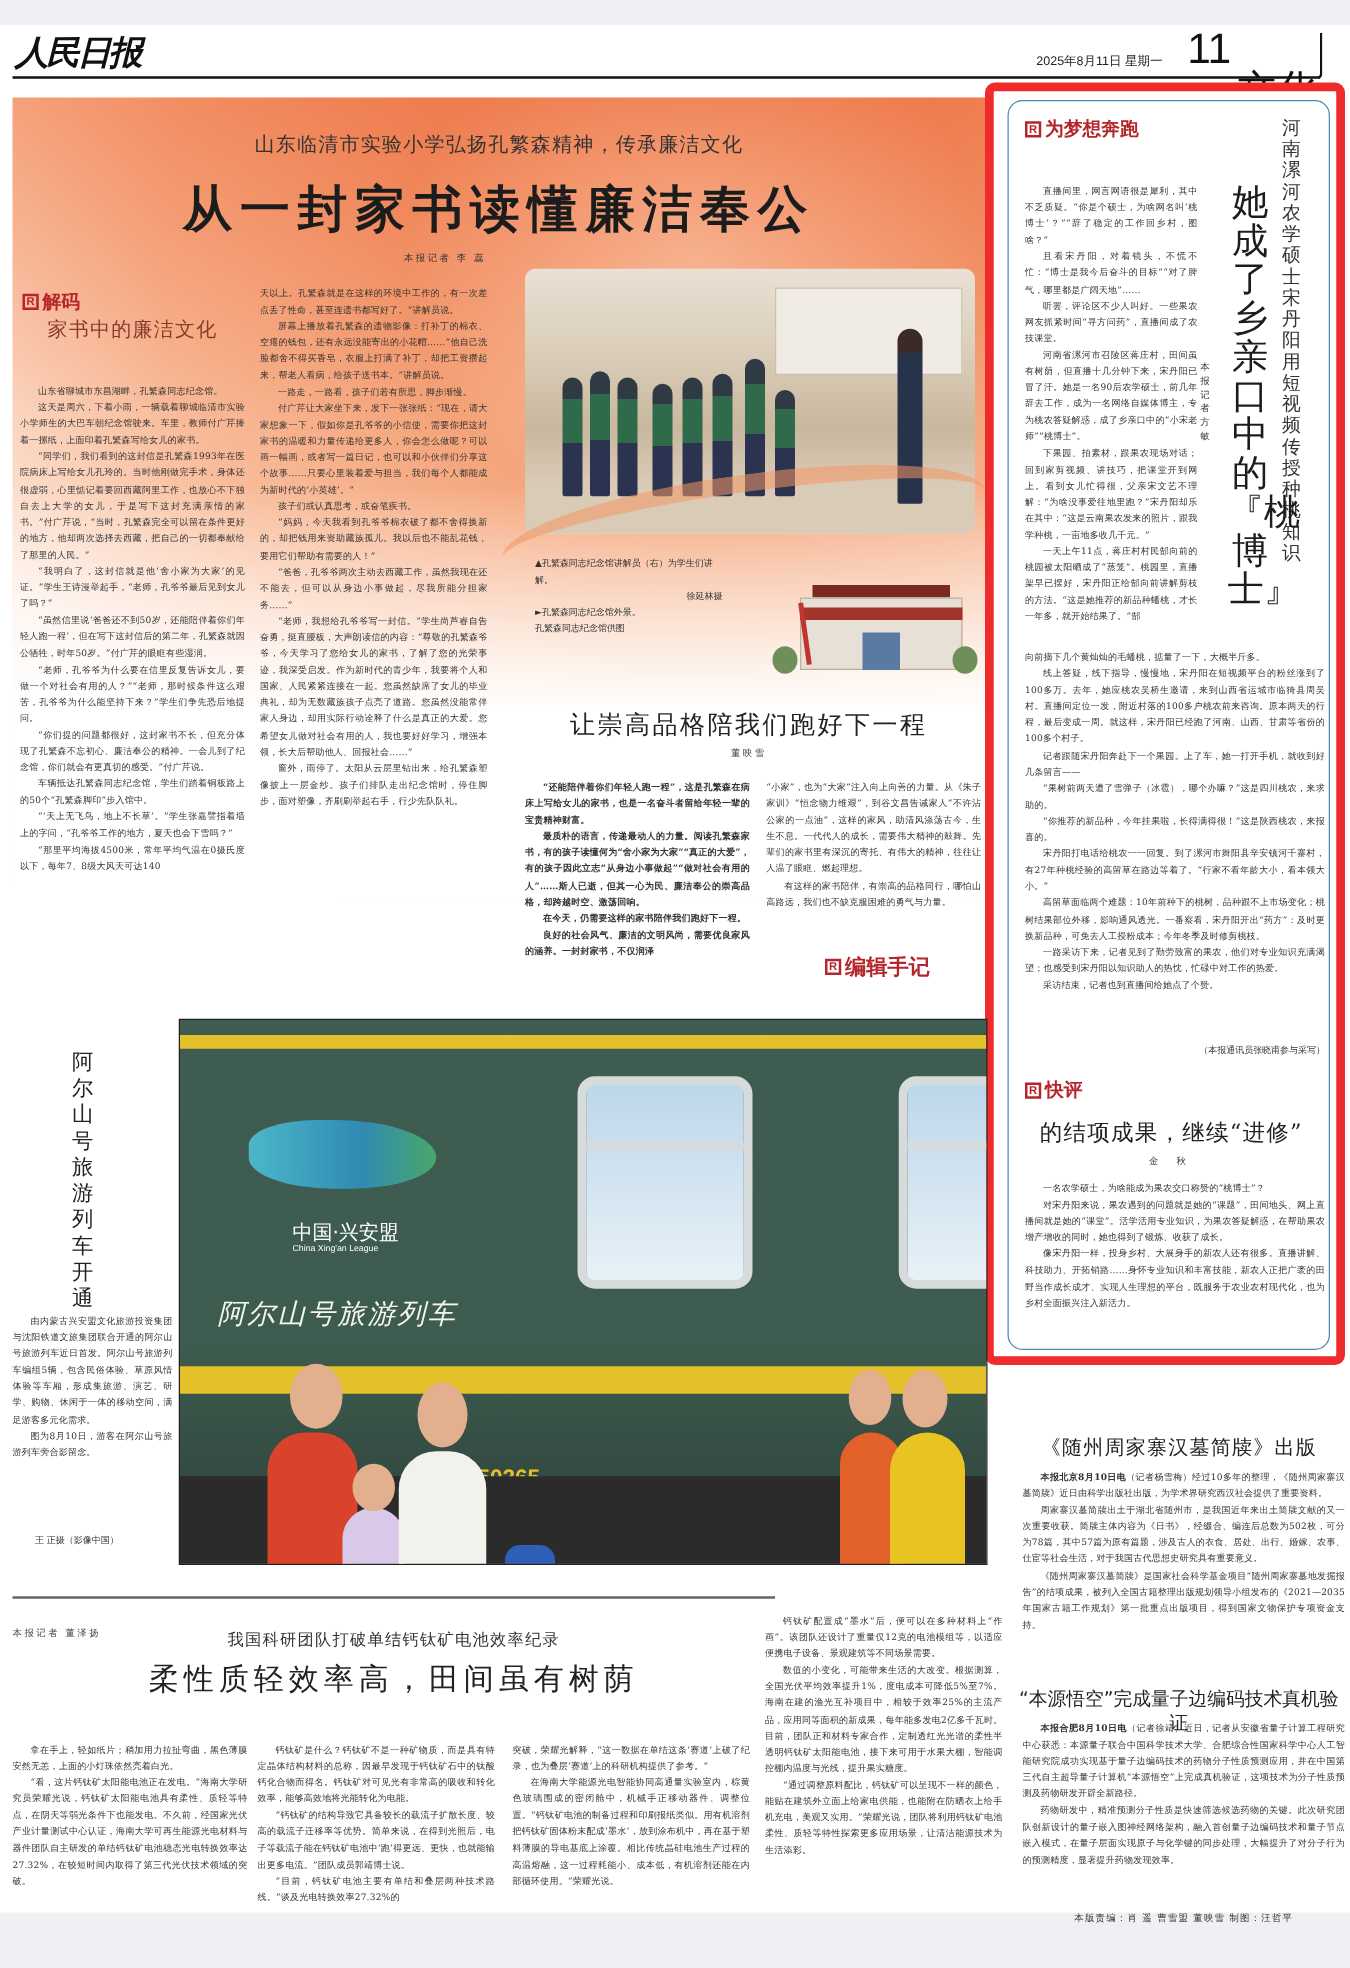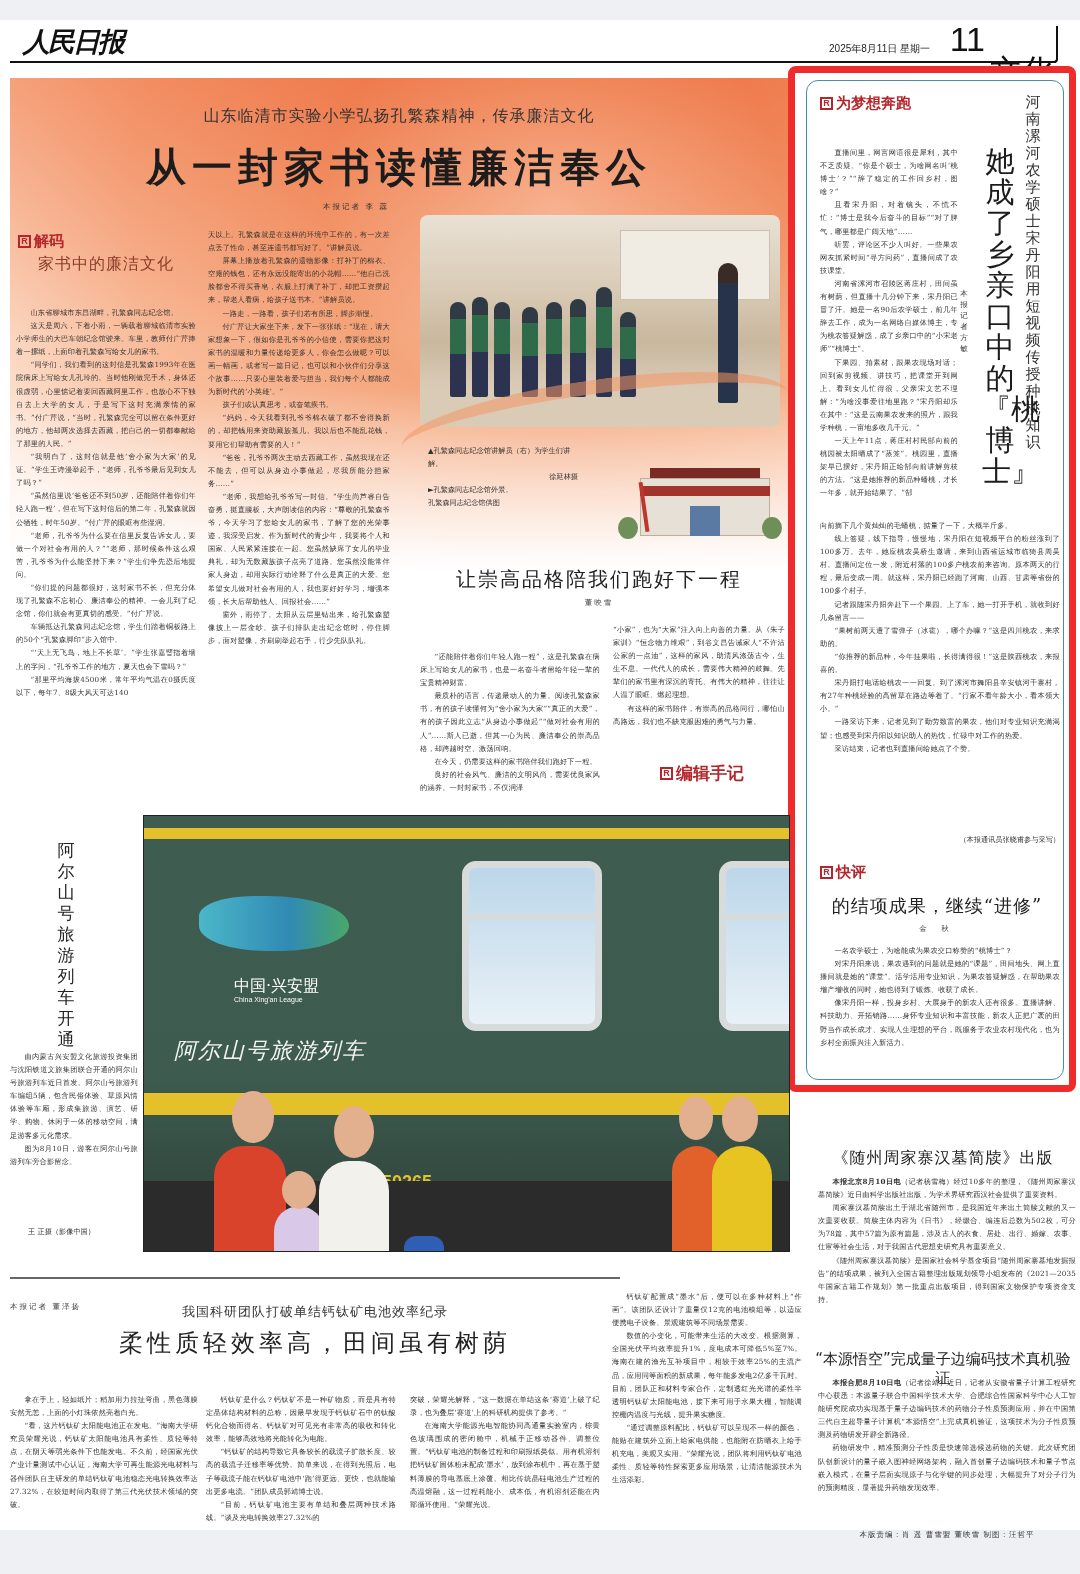--- a/index.html
+++ b/index.html
@@ -2,21 +2,21 @@
 <html><head>
 <meta charset="utf-8">
 <style>
   * { box-sizing: border-box; margin: 0; padding: 0; }
   html, body { width: 1080px; height: 1574px; background: #eef0f3; overflow: hidden; }
   body { font-family: "DejaVu Serif", "Liberation Serif", serif; color: #222; position: relative; }
   .page { position: absolute; left: 0; top: 20px; width: 1080px; height: 1510px; background: #fff; }
   .abs { position: absolute; }
   .p { font-size: 7.2px; line-height: 13.1px; text-align: justify; color: #333; letter-spacing: 0.2px; }
   .p p { text-indent: 2em; }
-  .masthead { left: 12px; top: 4px; font-family: "DejaVu Serif", serif; font-size: 27px; font-style: italic; font-weight: bold; letter-spacing: -2px; color: #111; margin-left: 11px; }
+  .masthead { left: 12px; top: 4px; font-family: "DejaVu Serif", serif; font-size: 27px; font-style: italic; font-weight: bold; letter-spacing: -2px; color: #111; }
   .dateline { right: 150px; top: 22px; font-family: "Liberation Sans", sans-serif; font-size: 10px; color: #222; }
   .pageno { right: 95px; top: 0px; font-family: "Liberation Sans", sans-serif; font-size: 34px; color: #111; }
   .section { right: 26px; top: 0px; font-family: "DejaVu Sans", sans-serif; font-size: 32px; color: #111; margin-top: 30px; }
   .hrule { left: 10px; right: 24px; top: 41px; height: 2px; background: #111; }
   .hrule-end { right: 22px; top: 6px; width: 4px; height: 37px; border-right: 2px solid #111; border-bottom: 2px solid #111; border-bottom-right-radius: 6px; }
 
   
   .feature-bg { left: 10px; top: 58px; width: 778px; height: 640px;
     background: radial-gradient(ellipse at 70% 20%, #fde5d6 0%, #f7b994 30%, #fbd3ba 55%, #ffffff 80%),
                 linear-gradient(180deg, #f6a984 0%, #fce0cf 40%, #fff 100%);
@@ -43,21 +43,21 @@
   .photo-building { left: 612px; top: 440px; width: 175px; height: 85px; }
   .bld-roof { position: absolute; left: 38px; top: 8px; width: 110px; height: 10px; background: #7a2a22; }
   .bld-body { position: absolute; left: 28px; top: 18px; width: 130px; height: 58px; background: #e7e0d6; border: 1px solid #bfae99; }
   .bld-band { position: absolute; left: 28px; top: 26px; width: 130px; height: 10px; background: #a3342b; }
   .bld-door { position: absolute; left: 78px; top: 46px; width: 30px; height: 30px; background: #5a7aa3; }
   .bld-tree { position: absolute; bottom: 6px; width: 20px; height: 22px; border-radius: 50%; background: #6f8f5a; }
   .bld-flag { position: absolute; left: 30px; top: 22px; width: 4px; height: 50px; background: #c0352d; transform: rotate(-8deg); }
 
   .title2 { left: 410px; width: 378px; top: 546px; text-align: center; font-family: "DejaVu Serif", serif; font-size: 20px; color: #222; letter-spacing: 2px; }
   .byline2 { left: 410px; width: 378px; top: 578px; text-align: center; font-size: 7.5px; color: #444; letter-spacing: 2px; }
-  .col3 { left: 420px; top: 630px; width: 180px; }
+  .col3 { left: 420px; top: 603px; width: 180px; font-weight: bold; }
   .col4 { left: 613px; top: 603px; width: 172px; }
   .bianji { left: 660px; top: 742px; font-size: 17px; }
 
   
   .redframe { left: 788px; top: 46px; width: 288px; height: 1026px; border: 7px solid #ef2b2b; border-radius: 8px; background: #fff; }
   .innerframe { left: 806px; top: 60px; width: 258px; height: 1000px; border: 1.5px solid #4a8bb0; border-radius: 12px; }
   .dream { left: 820px; top: 74px; font-size: 15px; }
   .vert-kicker { left: 1024px; top: 74px; width: 18px; font-family: "DejaVu Sans", sans-serif; font-size: 15px; line-height: 17px; color: #333; text-align: center; word-break: break-all; }
   .vert-title { left: 982px; top: 126px; width: 36px; font-family: "DejaVu Sans", sans-serif; font-size: 29px; line-height: 31px; color: #1c1c1c; text-align: center; word-break: break-all; }
   .vert-byline { left: 958px; top: 268px; width: 12px; font-size: 7.5px; line-height: 11px; color: #333; text-align: center; word-break: break-all; }
@@ -215,20 +215,21 @@
       <p>下果园、拍素材，跟果农现场对话；回到家剪视频、讲技巧，把课堂开到网上。看到女儿忙得很，父亲宋文艺不理解：“为啥没事爱往地里跑？”宋丹阳却乐在其中：“这是云南果农发来的照片，跟我学种桃，一亩地多收几千元。”</p>
       <p>一天上午11点，蒋庄村村民郜向前的桃园被太阳晒成了“蒸笼”。桃园里，直播架早已摆好，宋丹阳正给郜向前讲解剪枝的方法。“这是她推荐的新品种蟠桃，才长一年多，就开始结果了。”郜</p>
   </div>
   <div class="abs p col-r2">
     <p style="text-indent:0">向前摘下几个黄灿灿的毛蟠桃，掂量了一下，大概半斤多。</p>
       <p>线上答疑，线下指导，慢慢地，宋丹阳在短视频平台的粉丝涨到了100多万。去年，她应桃农吴桥生邀请，来到山西省运城市临猗县周吴村。直播间定位一发，附近村落的100多户桃农前来咨询。原本两天的行程，最后变成一周。就这样，宋丹阳已经跑了河南、山西、甘肃等省份的100多个村子。</p>
       <p>记者跟随宋丹阳奔赴下一个果园。上了车，她一打开手机，就收到好几条留言——</p>
       <p>“果树前两天遭了雪弹子（冰雹），哪个办嘛？”这是四川桃农，来求助的。</p>
       <p>“你推荐的新品种，今年挂果啦，长得满得很！”这是陕西桃农，来报喜的。</p>
       <p>宋丹阳打电话给桃农一一回复。到了漯河市舞阳县辛安镇河千寨村，有27年种桃经验的高留草在路边等着了。“行家不看年龄大小，看本领大小。”</p>
+      <p>高留草面临两个难题：10年前种下的桃树，品种跟不上市场变化；桃树结果部位外移，影响通风透光。一番察看，宋丹阳开出“药方”：及时更换新品种，可免去人工授粉成本；今年冬季及时修剪桃枝。</p>
       <p>一路采访下来，记者见到了勤劳致富的果农，他们对专业知识充满渴望；也感受到宋丹阳以知识助人的热忱，忙碌中对工作的热爱。</p>
       <p>采访结束，记者也到直播间给她点了个赞。</p>
   </div>
   <div class="abs credit-r">（本报通讯员张晓甫参与采写）</div>
 
   <div class="abs rtag kuaiping">
     <span class="rbox">R</span>
     <span>快评</span>
   </div>
   <div class="abs title-kp">的结项成果，继续“进修”</div>

